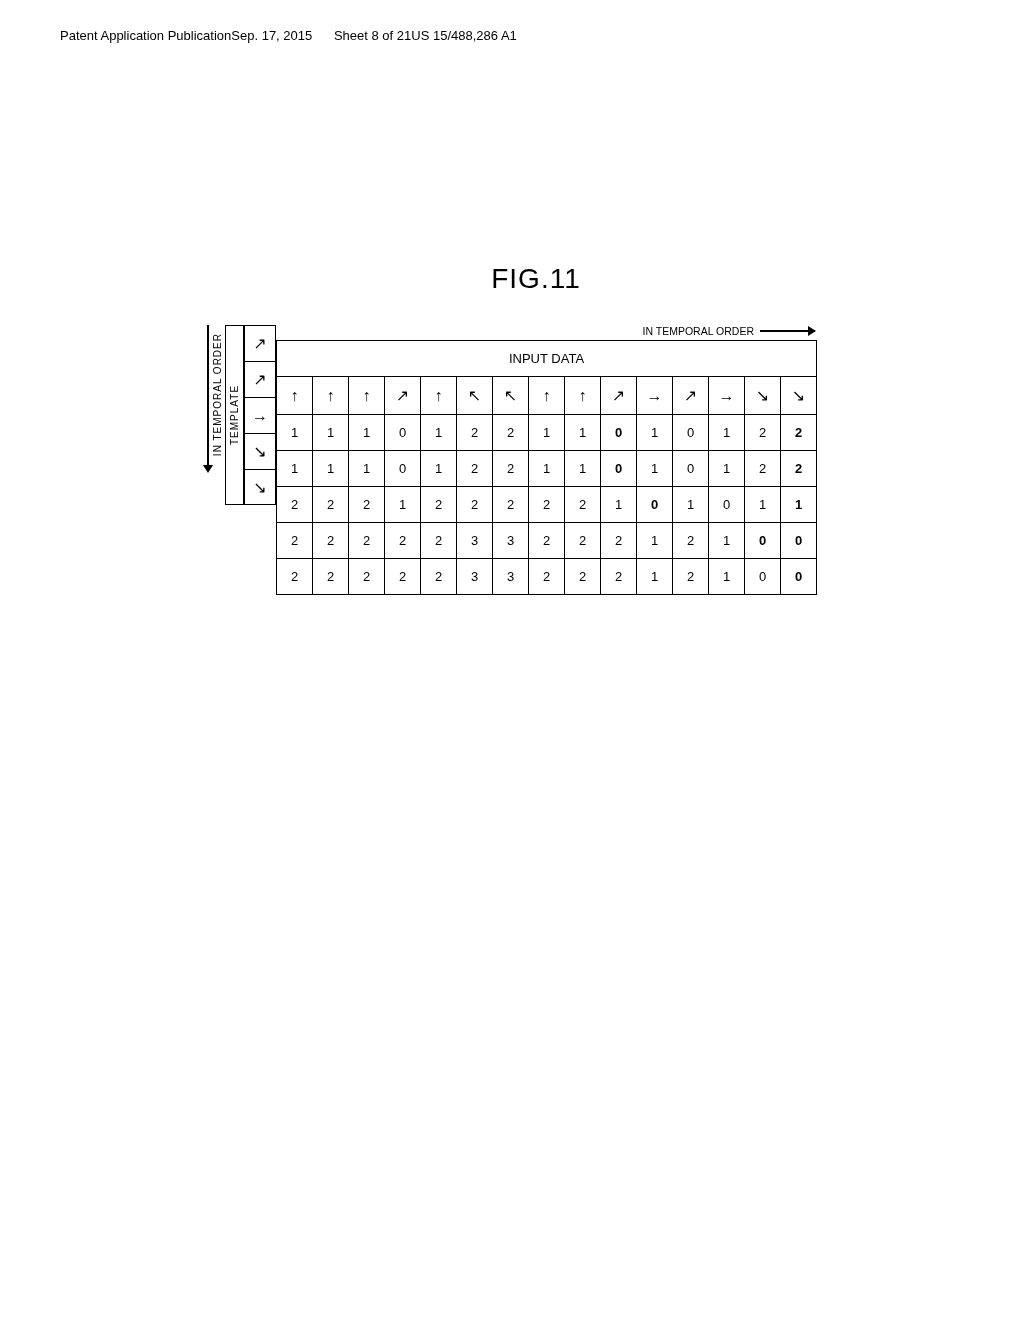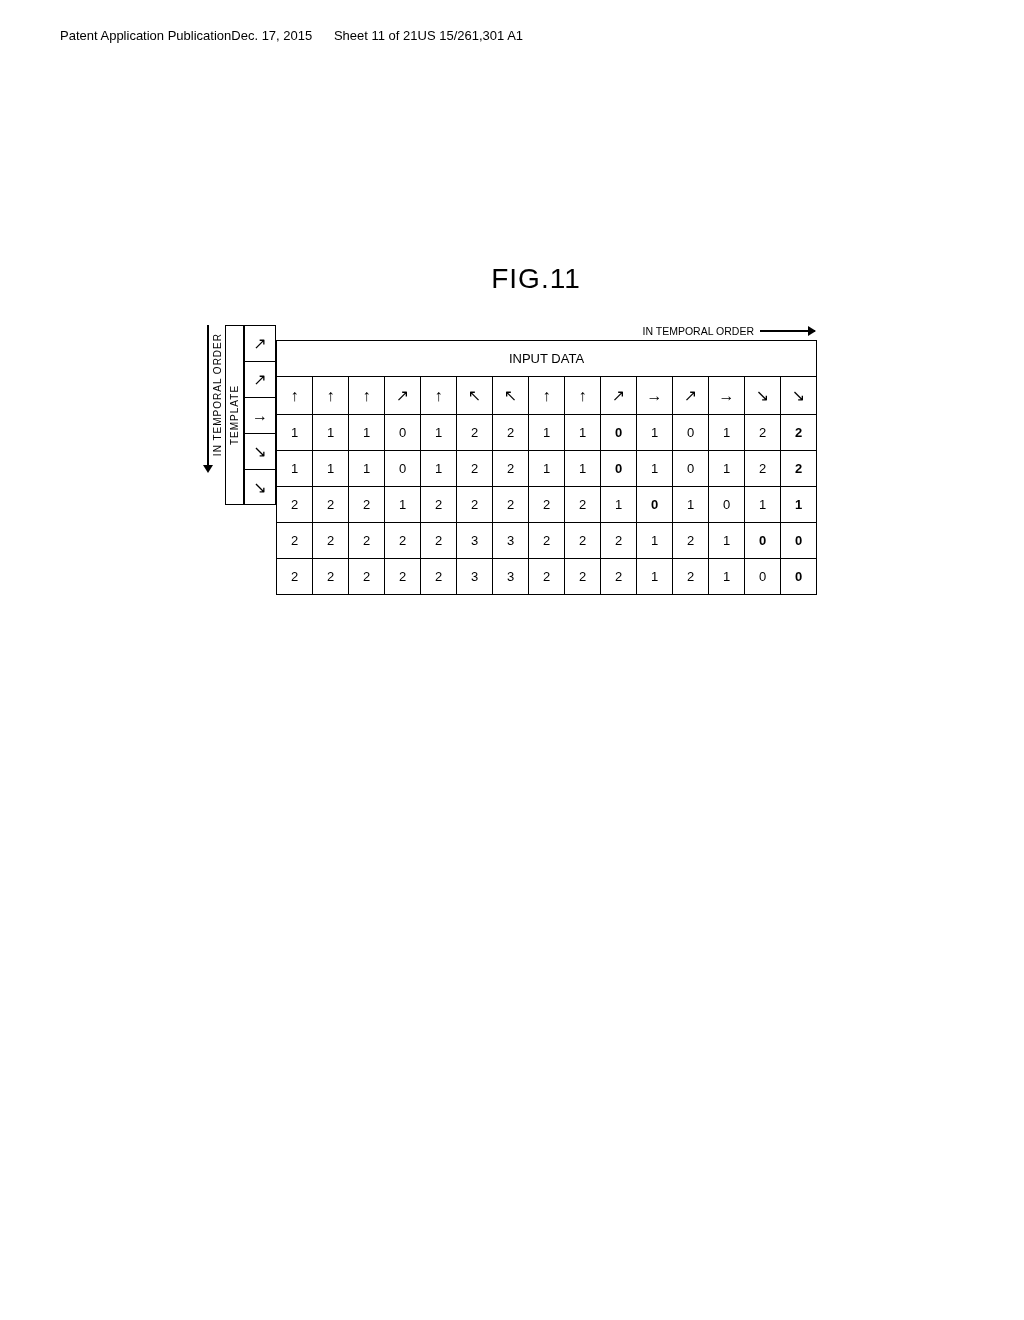--- a/index.html
+++ b/index.html
@@ -73,25 +73,25 @@
       height: 38px;
     }
 
   </style>
 </head>
 <body>
 
 <div class="page-header">
   <span>Patent Application Publication</span>
   <span>
-    <span>Dec. 17, 2015</span>
+    <span>Sep. 17, 2015</span>
     &nbsp;&nbsp;&nbsp;&nbsp;
-    <span>Sheet 11 of 21</span>
+    <span>Sheet 8 of 21</span>
   </span>
-  <span>US 15/261,301 A1</span>
+  <span>US 15/488,286 A1</span>
 </div>
 
 <div class="fig-title">FIG.11</div>
 
 <div class="diagram-area">
   <div class="outer-container">
 
     <div style="display:flex; flex-direction:column; align-items:center; margin-right:2px; justify-content:flex-end; padding-bottom:0;">
 
       <div style="display:flex; flex-direction:row; align-items:center; margin-bottom:4px;">

